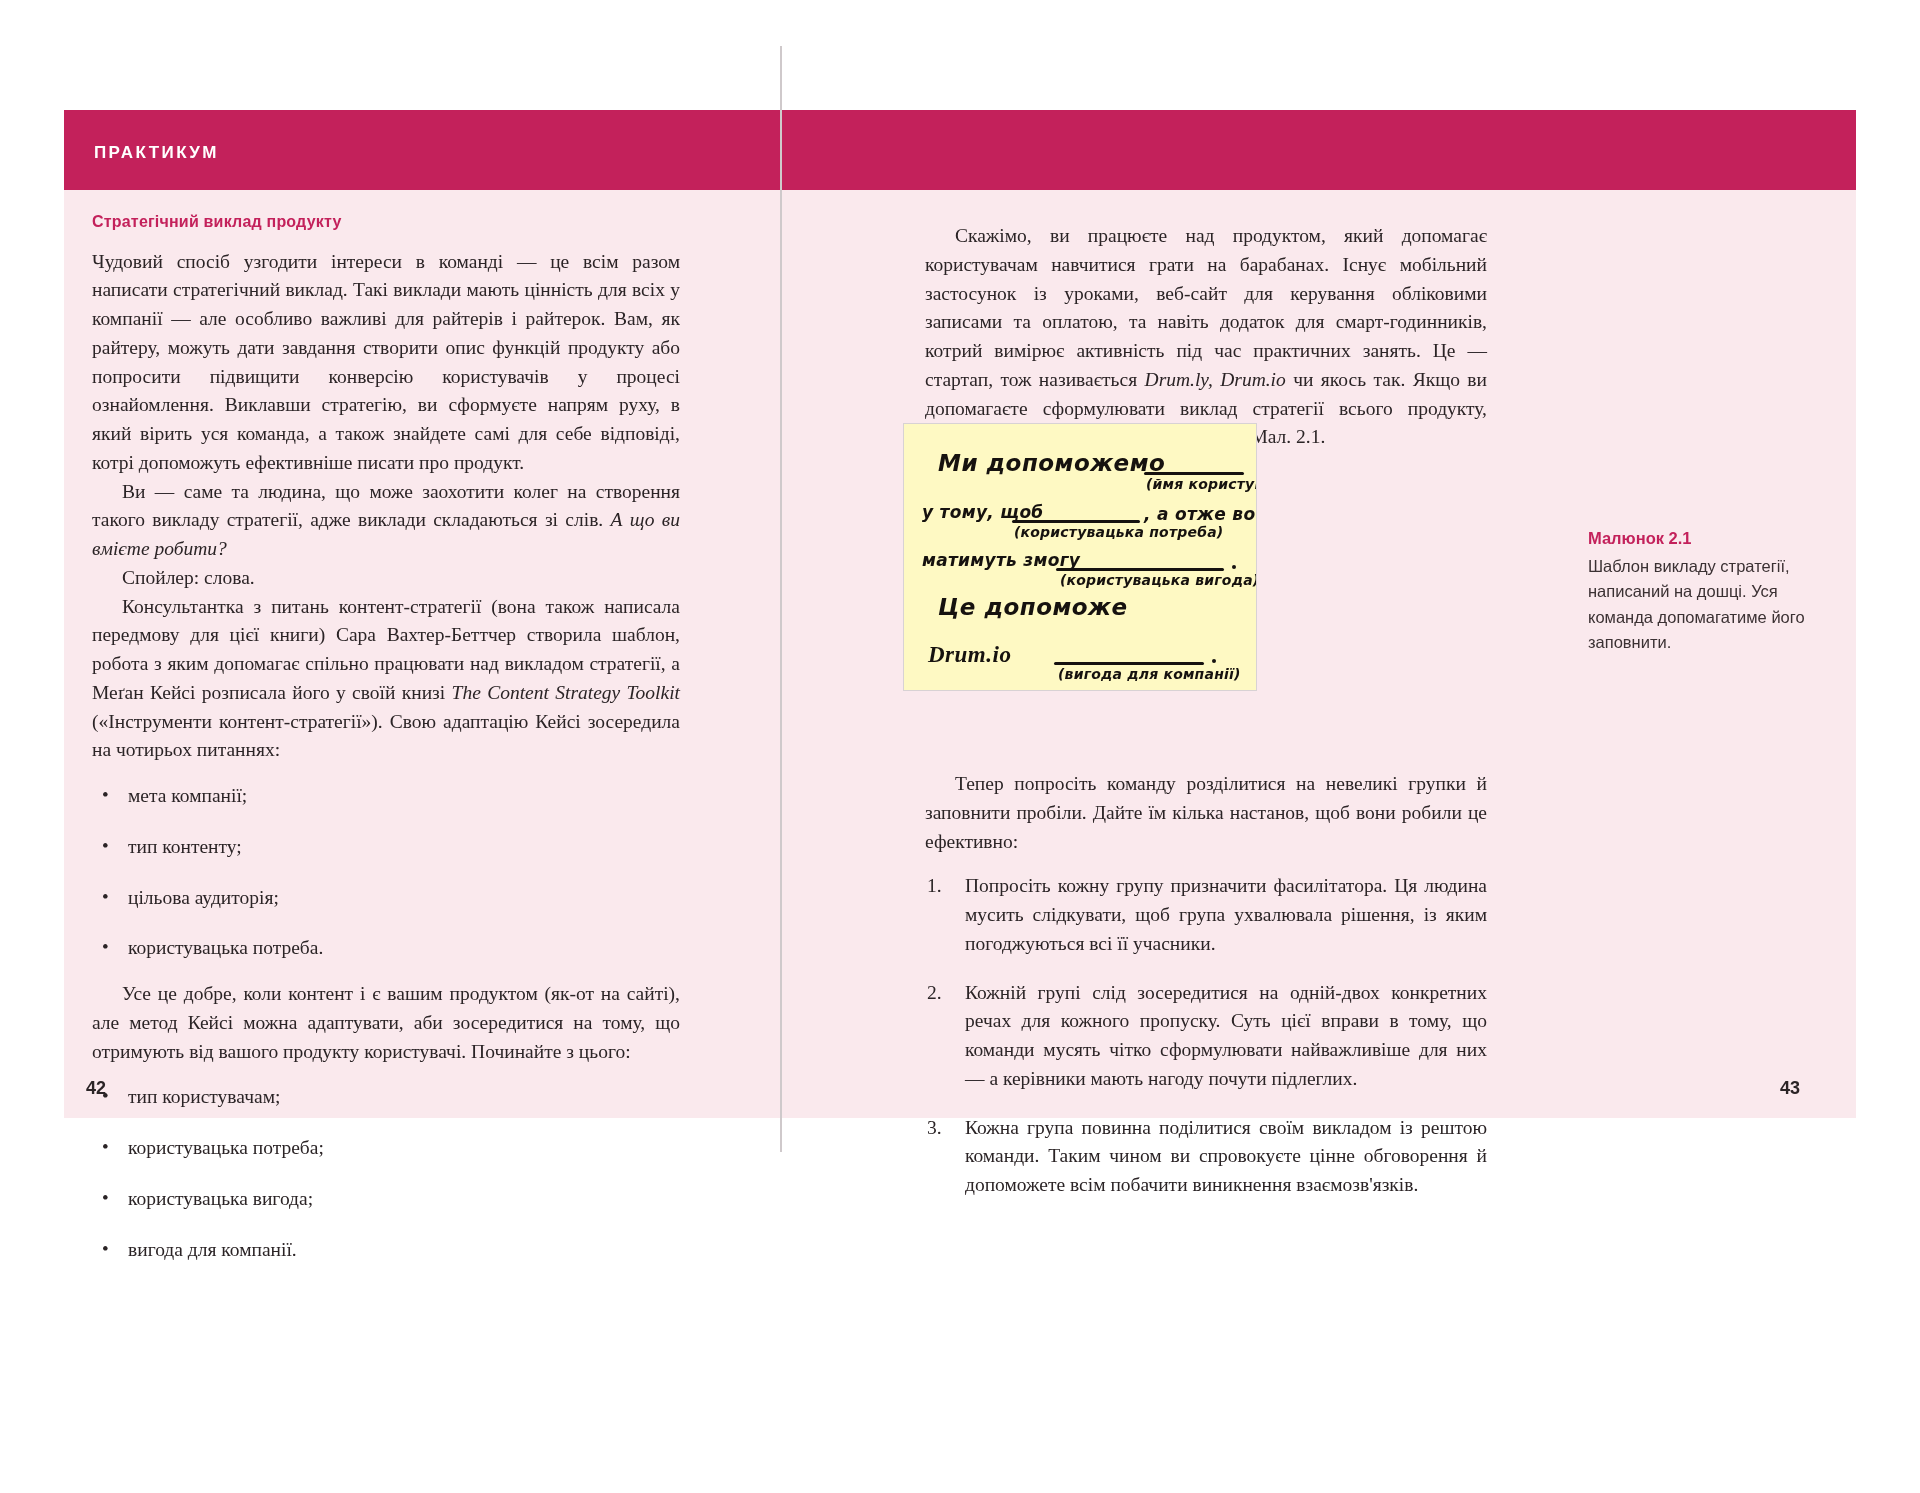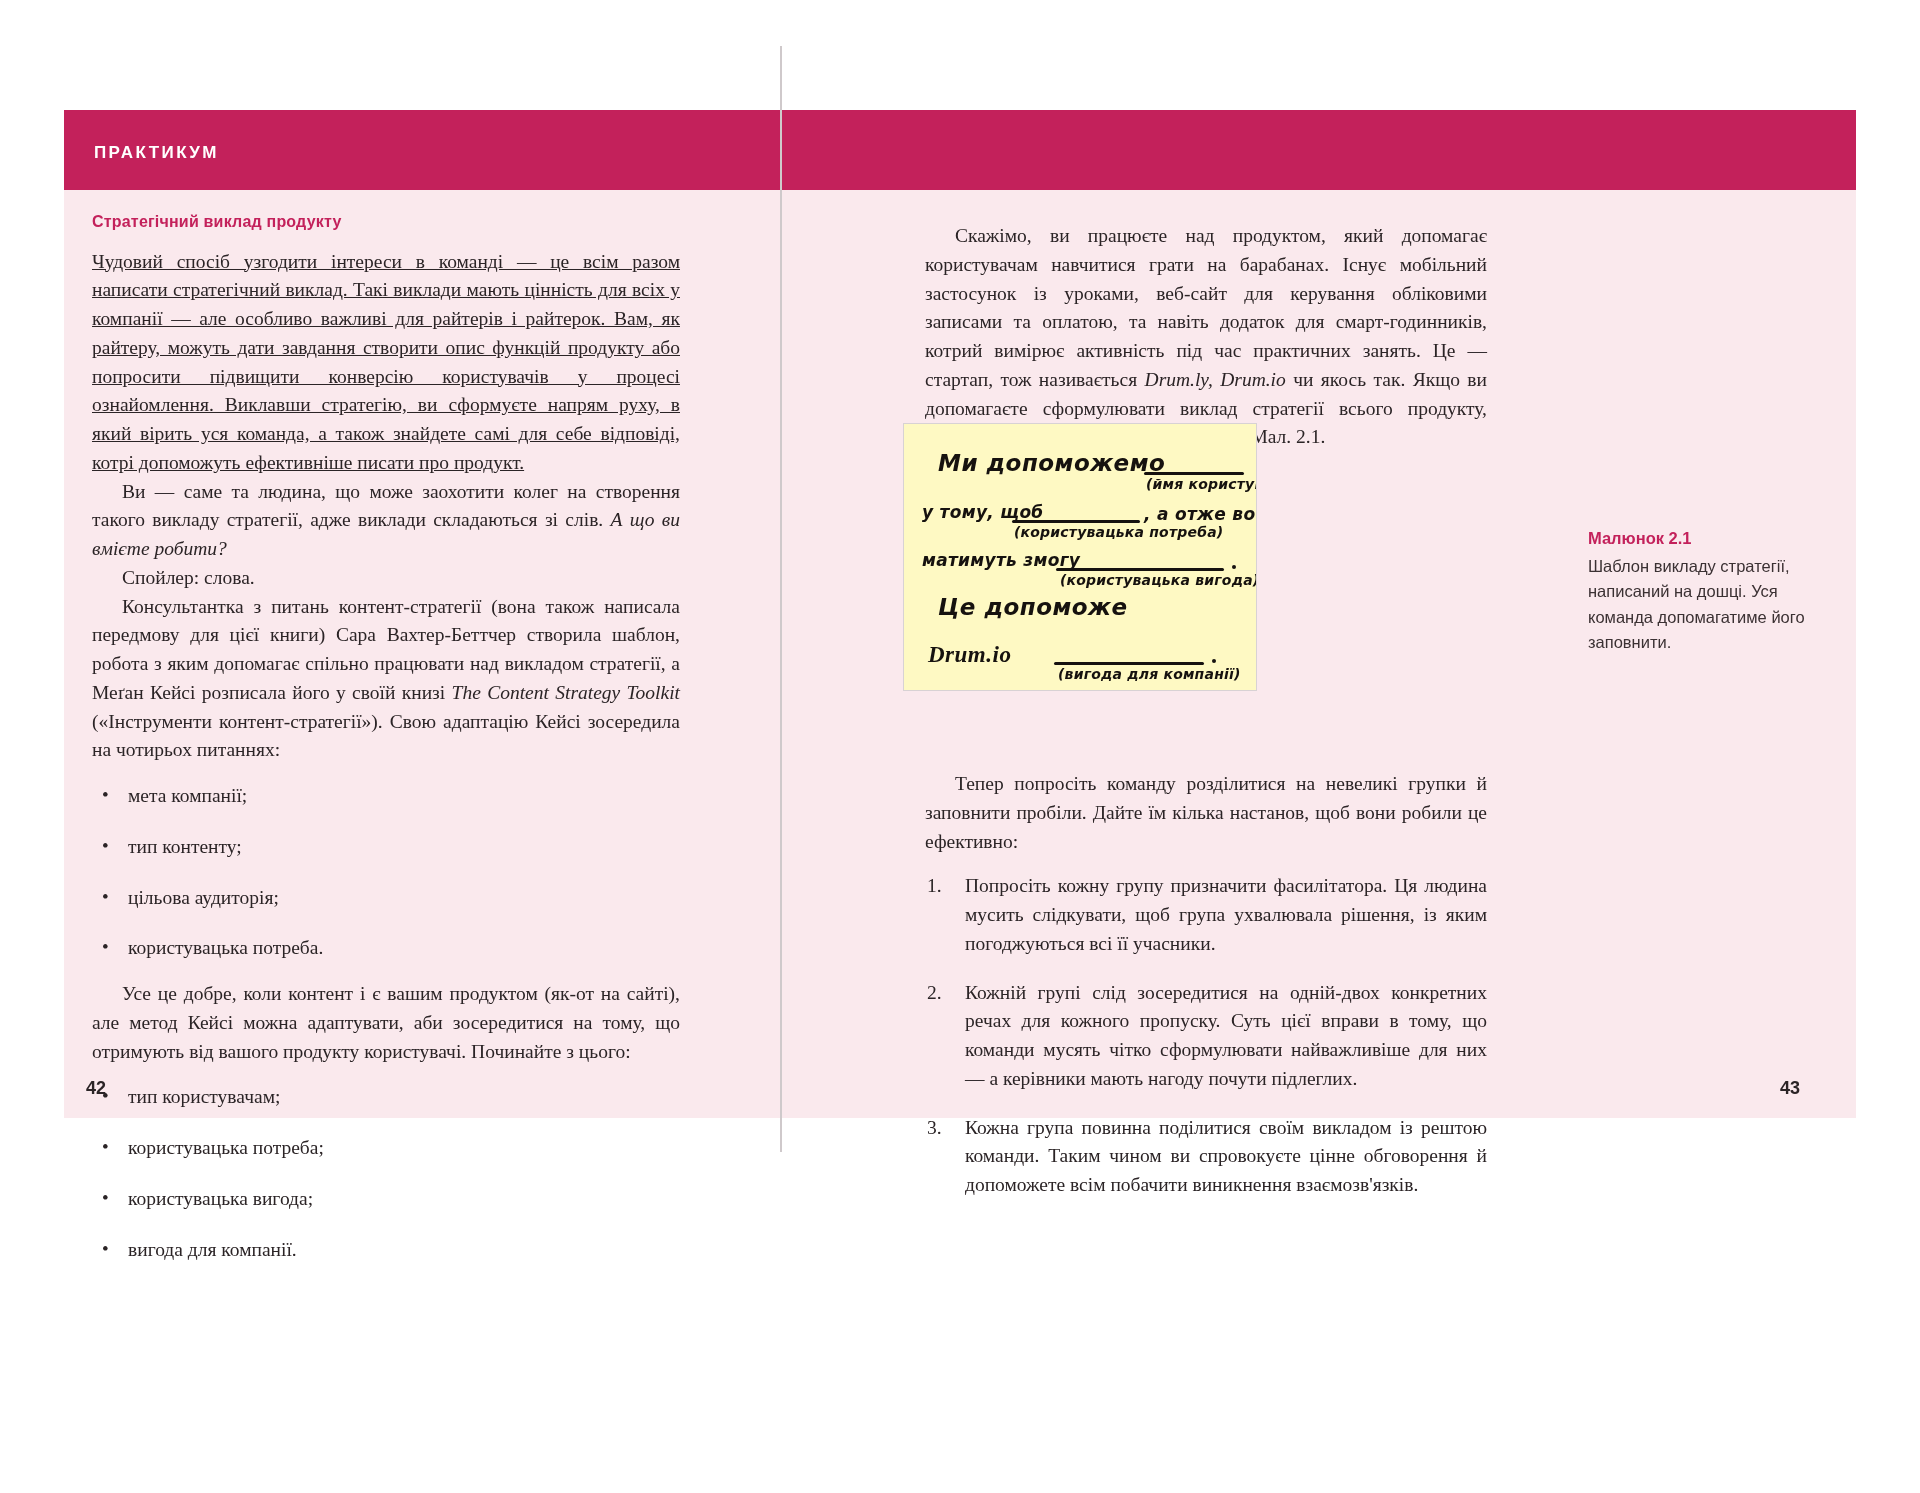--- a/index.html
+++ b/index.html
@@ -74,21 +74,21 @@
     font-size: 16px;
     font-weight: 700;
     letter-spacing: .2px;
     text-align: left;
   }
 
   p.para {
     margin: 0;
     text-indent: 30px;
   }
-  p.para.noindent { text-indent: 0; text-decoration: underline; }
+  p.para.noindent { text-indent: 0; }
 
   em.it { font-style: italic; }
   strong.bd { font-weight: 400; }
 
   ul.bullets {
     margin: 17px 0 17px 0;
     padding: 0;
     list-style: none;
   }
   ul.bullets li {

